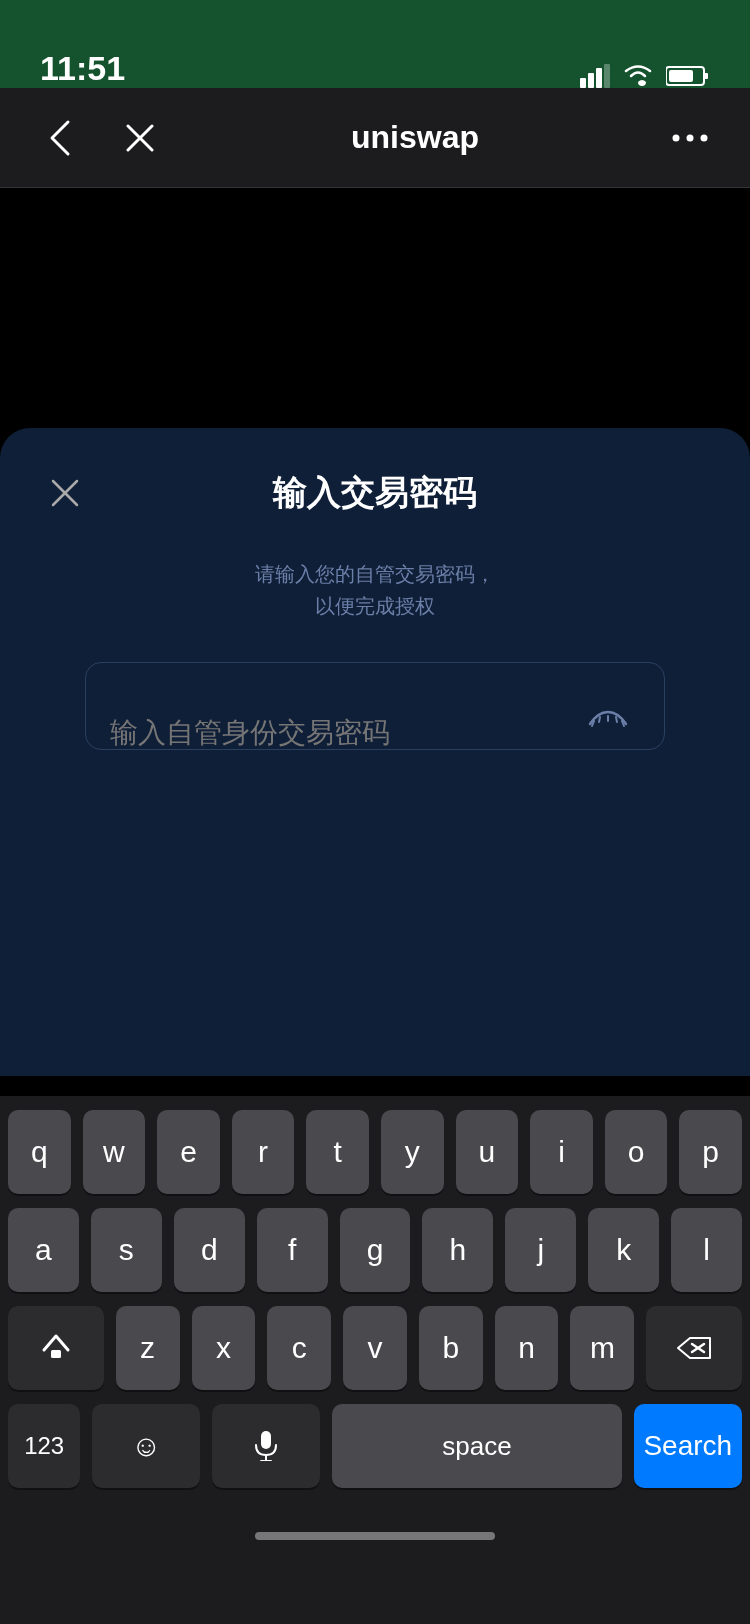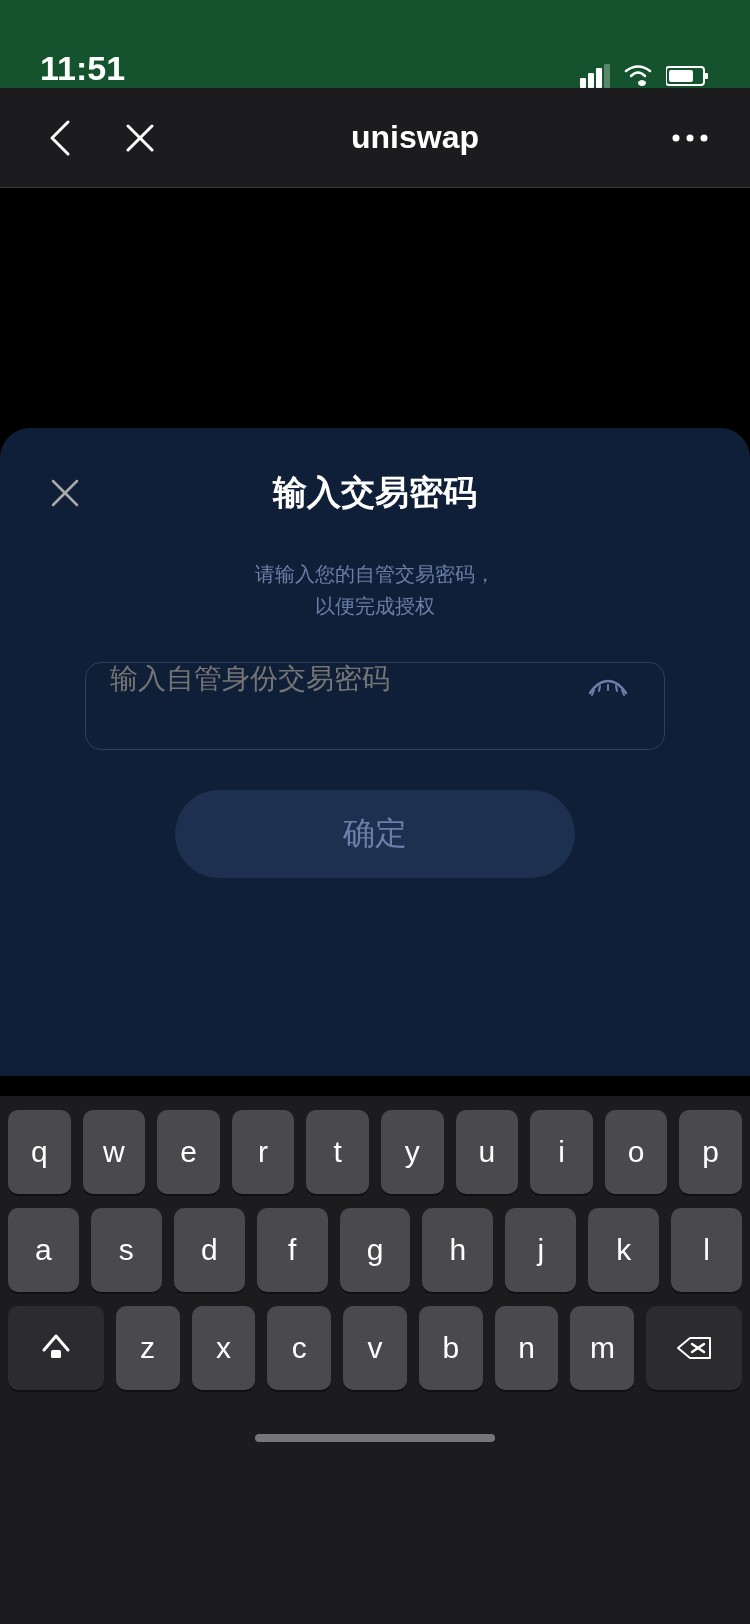--- a/index.html
+++ b/index.html
@@ -198,21 +198,21 @@
       margin: 20px 0 40px;
       padding: 0 60px;
     }
     .password-input-container {
       width: 580px;
       height: 88px;
       border: 1.5px solid #2a4060;
       border-radius: 16px;
       background: transparent;
       display: flex;
-      align-items: flex-start;
+      align-items: flex-end;
       padding: 0 24px;
       margin-bottom: 40px;
     }
     .password-input {
       flex: 1;
       background: transparent;
       border: none;
       outline: none;
       color: #6b7fa8;
       font-size: 28px;
@@ -447,21 +447,20 @@
       <svg width="44" height="28" viewBox="0 0 44 28" fill="none">
         <path d="M4 20 Q12 8 22 8 Q32 8 40 20" stroke="#6b7fa8" stroke-width="2.5" fill="none" stroke-linecap="round"></path>
         <path d="M8 17 L6 22" stroke="#6b7fa8" stroke-width="2" stroke-linecap="round"></path>
         <path d="M14 13 L13 18" stroke="#6b7fa8" stroke-width="2" stroke-linecap="round"></path>
         <path d="M22 12 L22 17" stroke="#6b7fa8" stroke-width="2" stroke-linecap="round"></path>
         <path d="M30 13 L31 18" stroke="#6b7fa8" stroke-width="2" stroke-linecap="round"></path>
         <path d="M36 17 L38 22" stroke="#6b7fa8" stroke-width="2" stroke-linecap="round"></path>
       </svg>
     </div>
   </div>
-  <button class="confirm-btn">确定</button>
 </div>
 
 <div class="keyboard-area">
   <div class="keyboard-rows">
 
     <div class="key-row">
       <div class="key">q</div>
       <div class="key">w</div>
       <div class="key">e</div>
       <div class="key">r</div>
@@ -501,17 +500,31 @@
       <div class="key">m</div>
       <div class="key key-wide key-backspace">
         <svg width="36" height="28" viewBox="0 0 36 28" fill="white">
           <path d="M14 4 L2 14 L14 24 L34 24 L34 4 Z" stroke="white" stroke-width="2" fill="none" stroke-linejoin="round"></path>
           <line x1="16" y1="10" x2="28" y2="18" stroke="white" stroke-width="2.5" stroke-linecap="round"></line>
           <line x1="28" y1="10" x2="16" y2="18" stroke="white" stroke-width="2.5" stroke-linecap="round"></line>
         </svg>
       </div>
     </div>
 
+    <div class="key-row">
+      <div class="key key-nums">123</div>
+      <div class="key key-wide key-emoji">☺</div>
+      <div class="key key-wide key-mic">
+        <svg width="24" height="30" viewBox="0 0 24 30" fill="white">
+          <rect x="7" y="0" width="10" height="18" rx="5" fill="white"></rect>
+          <path d="M2 14 Q2 24 12 24 Q22 24 22 14" stroke="white" stroke-width="2" fill="none" stroke-linecap="round"></path>
+          <line x1="12" y1="24" x2="12" y2="30" stroke="white" stroke-width="2" stroke-linecap="round"></line>
+          <line x1="7" y1="30" x2="17" y2="30" stroke="white" stroke-width="2" stroke-linecap="round"></line>
+        </svg>
+      </div>
+      <div class="key key-space">space</div>
+      <div class="key key-search">Search</div>
+    </div>
   </div>
   <div class="keyboard-bottom-bar">
     <div class="home-indicator"></div>
   </div>
 </div>
 
 </body></html>

